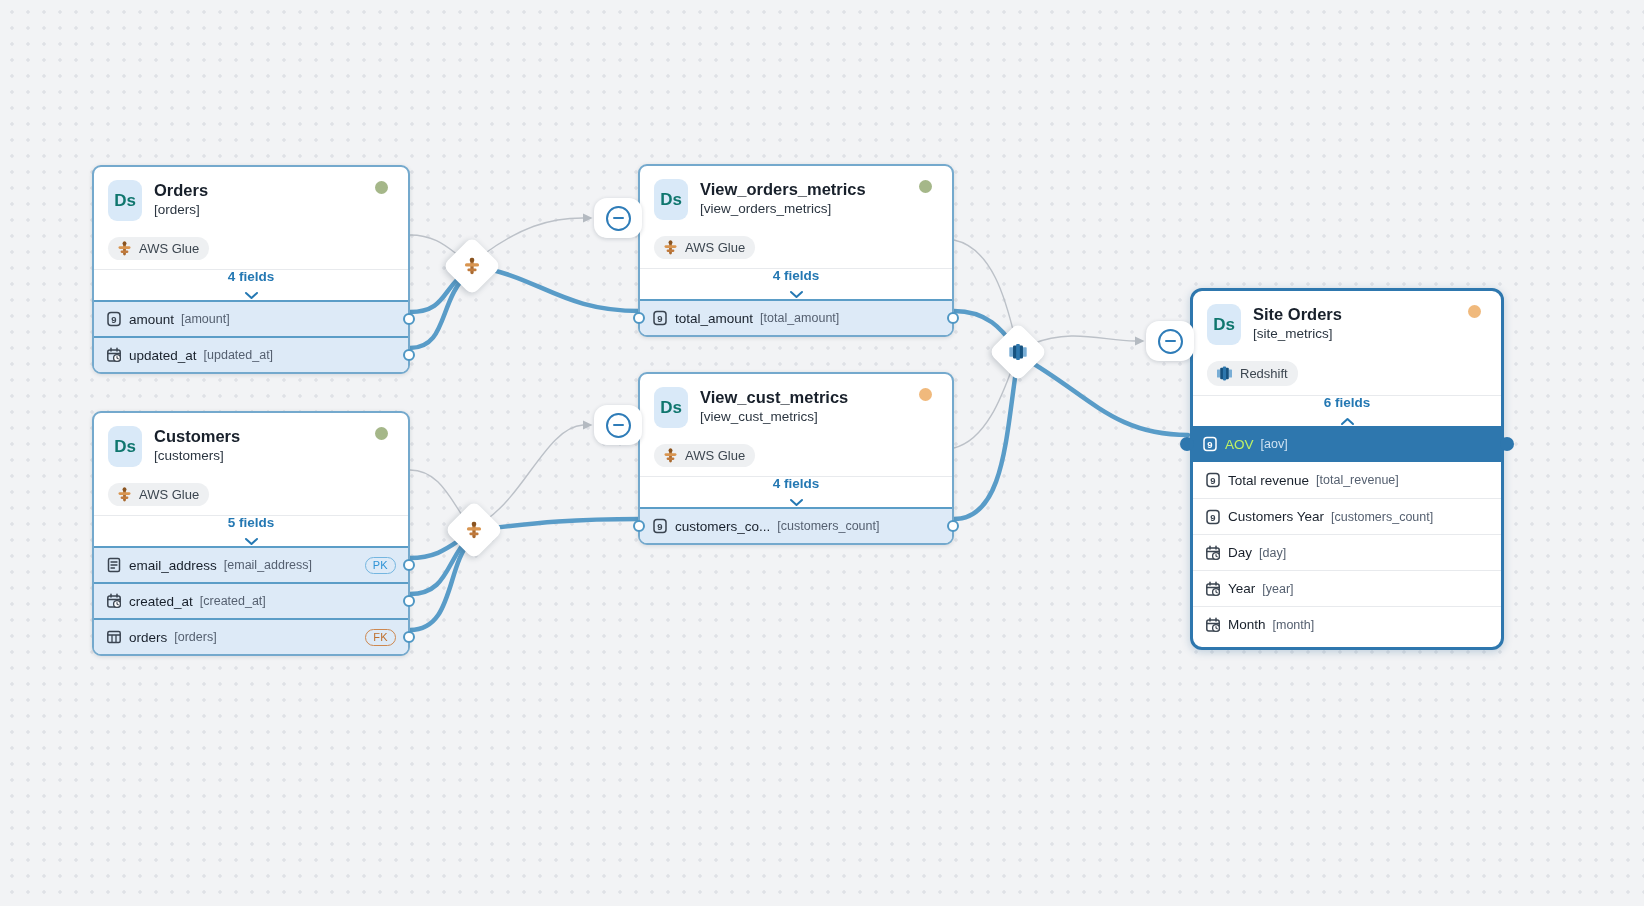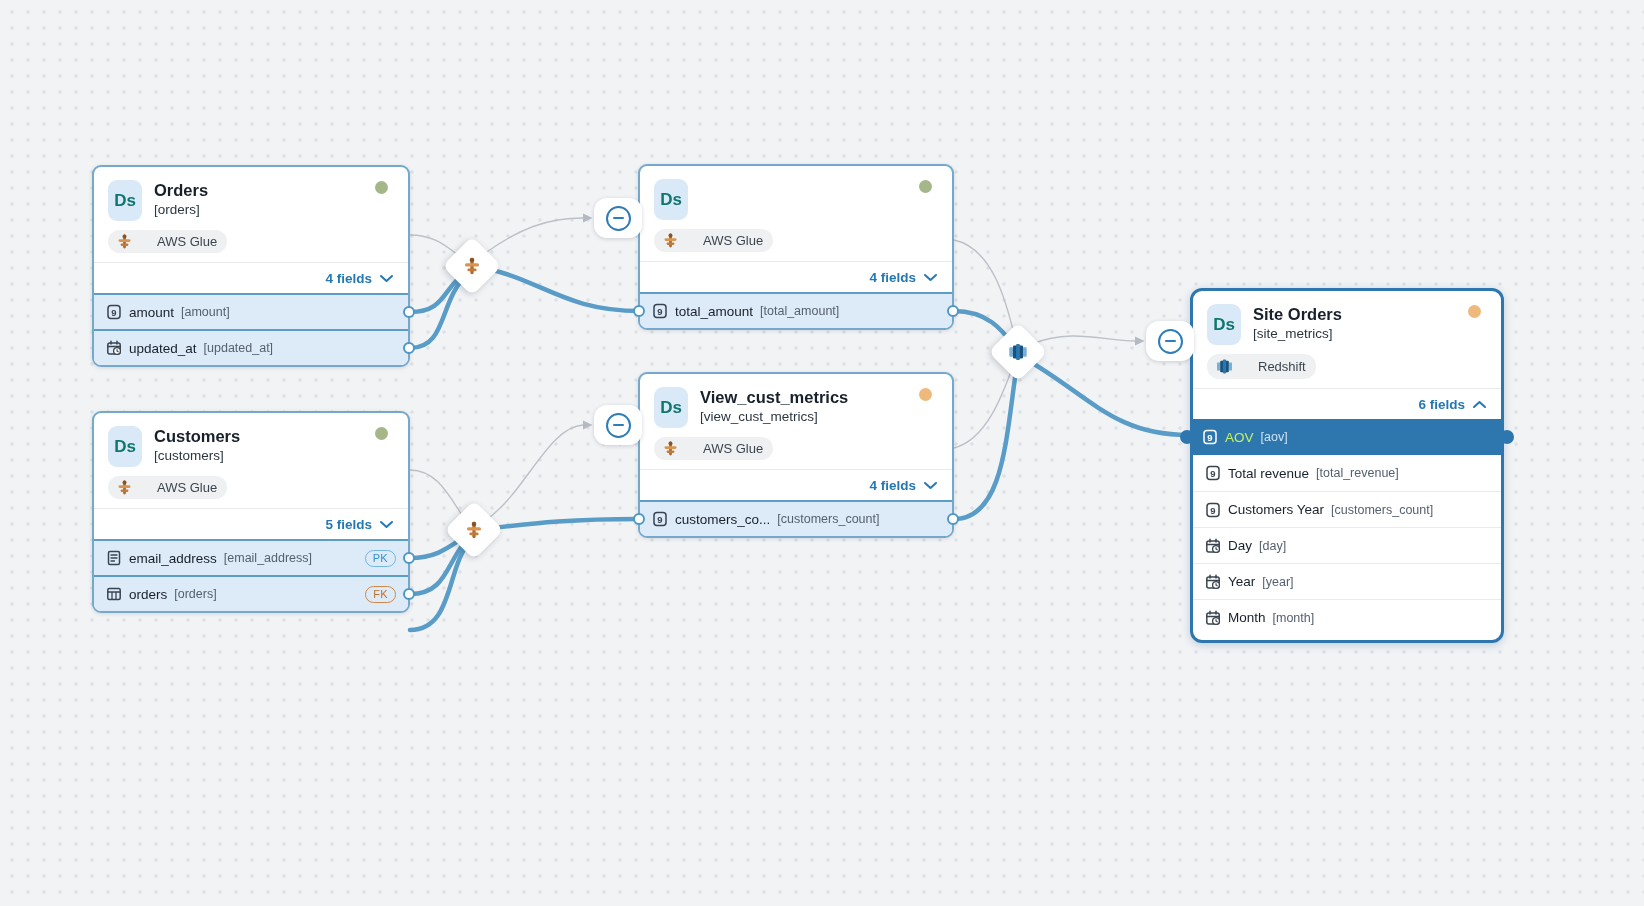--- a/index.html
+++ b/index.html
@@ -19,24 +19,24 @@
 
   
   .node{position:absolute;background:#fff;border:2px solid #74a9cd;border-radius:9px;
         box-shadow:0 1px 4px rgba(16,36,56,.13);z-index:2;box-sizing:border-box;}
   .node.selected{border:3px solid #2e77ae;border-radius:12px;box-shadow:0 2px 8px rgba(30,90,140,.25);padding-bottom:5px;}
   .head{display:flex;gap:12px;padding:13px 14px 7px 14px;align-items:flex-start;}
   .ds{width:34px;height:41px;border-radius:9px;background:#d9e9f8;color:#0f766e;
       font-weight:700;font-size:17px;display:flex;align-items:center;justify-content:center;flex:0 0 auto;}
   .ttl{font-size:16.5px;font-weight:700;color:#18202b;line-height:1.25;}
   .sub{font-size:13.5px;color:#2b3540;margin-top:1px;}
-  .srcbadge{display:inline-flex;align-items:center;gap:24px;background:#eef0f2;border-radius:12px;
-            padding:3px 10px 3px 8px;font-size:13px;color:#3c4650;margin:2px 0 0 14px;}
+  .srcbadge{display:inline-flex;align-items:center;gap:6px;background:#eef0f2;border-radius:12px;
+            padding:3px 10px 3px 8px;font-size:13px;color:#3c4650;margin:9px 0 0 14px;}
   .toggle{display:flex;justify-content:flex-end;align-items:center;gap:7px;height:30px;padding:0 14px;
-          border-top:1px solid #e8eaed;margin-top:8px;color:#2478b3;font-size:13.5px;font-weight:600;}
+          border-top:1px solid #e8eaed;margin-top:8px;color:#2478b3;font-size:13.5px;font-weight:600;flex-direction:column;}
   .statusdot{position:absolute;top:14px;right:20px;width:13px;height:13px;border-radius:50%;}
 
   
   .frow{position:relative;height:36px;display:flex;align-items:center;gap:7px;padding:0 12px;
         font-size:13.5px;background:#fff;box-sizing:border-box;}
   .frow:last-child{border-radius:0 0 7px 7px;}
   .frow.lineage{background:#ddeaf7;border-top:2px solid #5b9dc7;}
   .frow.plain{border-top:1px solid #e8eaed;}
   .frow.no-top{border-top:none;}
   .fname{font-weight:400;color:#18202b;white-space:nowrap;}
@@ -192,38 +192,55 @@
           </svg>
       </span>
       <span class="fname">email_address</span>
       <span class="fref">[email_address]</span>
       <span class="keypill pk">PK</span>
       <span class="port pr"></span>
     </div>
     <div class="frow lineage">
       <span class="ticon">
         <svg width="16" height="16" viewBox="0 0 16 16" fill="none">
+            <rect x="1.8" y="3" width="12.4" height="11" rx="2" stroke="#3a4450" stroke-width="1.5"></rect>
+            <path d="M5 1.2 V4 M11 1.2 V4 M2 6.5 H14" stroke="#3a4450" stroke-width="1.5" stroke-linecap="round"></path>
+            <circle cx="11" cy="11" r="3.4" fill="#fff" stroke="#3a4450" stroke-width="1.3"></circle>
+            <path d="M11 9.6 V11 L12.2 11.8" stroke="#3a4450" stroke-width="1.1" stroke-linecap="round"></path>
+          </svg>
+      </span>
+      <span class="fname">created_at</span>
+      <span class="fref">[created_at]</span>
+      <span class="port pr"></span>
+    </div>
+    <div class="frow lineage">
+      <span class="ticon">
+        <svg width="16" height="16" viewBox="0 0 16 16" fill="none">
             <rect x="1.8" y="2.5" width="12.4" height="11" rx="1.5" stroke="#3a4450" stroke-width="1.5"></rect>
             <path d="M1.8 6 H14.2 M6 6 V13.5 M10 6 V13.5" stroke="#3a4450" stroke-width="1.3"></path>
           </svg>
       </span>
       <span class="fname">orders</span>
       <span class="fref">[orders]</span>
       <span class="keypill fk">FK</span>
       <span class="port pr"></span>
     </div>
   </div>
 
   <div class="collapse-pill" style="left:594px;top:198px;">
     <span class="minus-circle"></span>
   </div>
   <div class="node" style="left:638px;top:164px;width:316px;">
     <span class="statusdot" style="background:#a5b789;"></span>
     <div class="head">
       <div class="ds">Ds</div>
+      <div>
+        <div class="ttl">View_orders_metrics</div>
+        <div class="sub">[view_orders_metrics]</div>
+      </div>
     </div>
     <div class="srcbadge">
       <span class="ticon">
         <svg width="17" height="17" viewBox="0 0 17 17">
             <rect x="7.1" y="1.5" width="2.8" height="14" rx="1.4" fill="#a96a30"></rect>
             <rect x="2.5" y="6.2" width="12" height="2.8" rx="1.4" fill="#d99550"></rect>
             <rect x="4.6" y="10.6" width="7.8" height="2.3" rx="1.1" fill="#c07a3c"></rect>
             <circle cx="8.5" cy="3.4" r="2" fill="#8a5420"></circle>
           </svg>
       </span>

